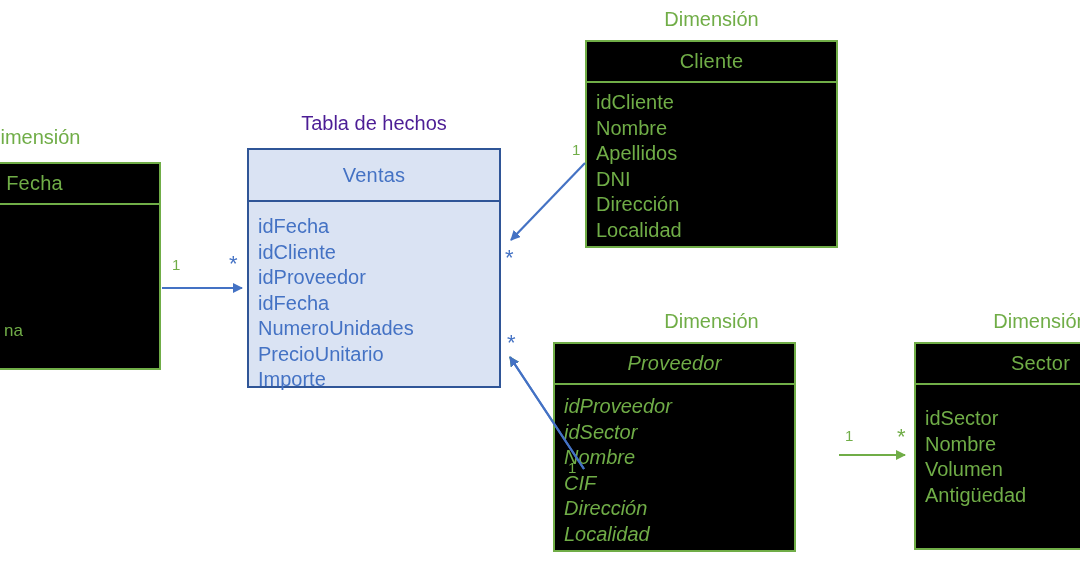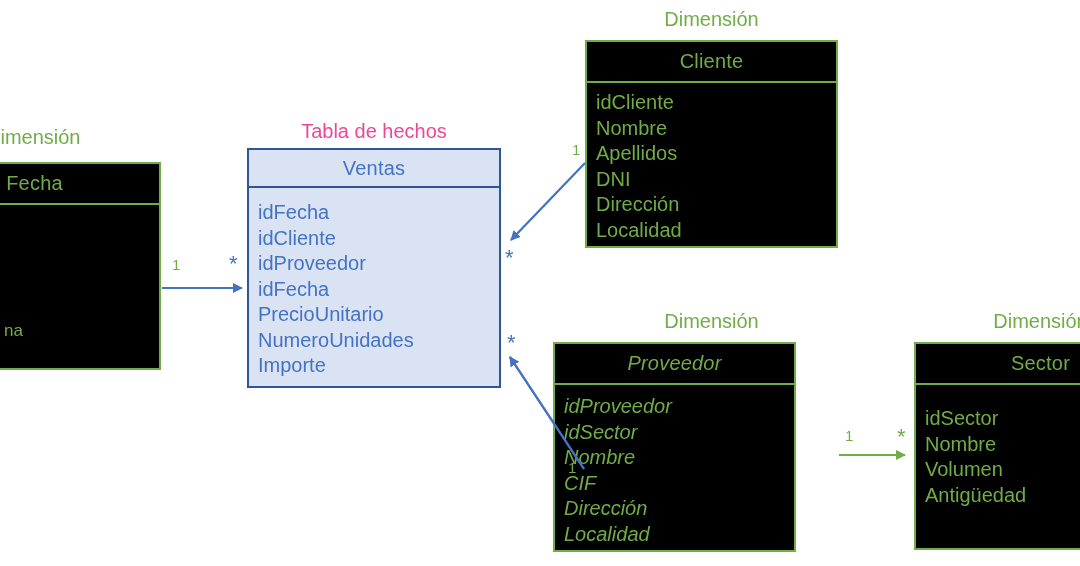--- a/index.html
+++ b/index.html
@@ -6,27 +6,27 @@
   #canvas{
     position:relative;width:1080px;height:566px;overflow:hidden;background:#ffffff;
     font-family:"Liberation Sans",sans-serif;
   }
   .entity{position:absolute;box-sizing:border-box;}
   .entity.green{background:#000000;border:2px solid #70ad47;}
   .entity.blue{background:#dae3f3;border:2px solid #2f5597;}
   .thead{box-sizing:border-box;height:41px;display:flex;align-items:center;justify-content:center;
          font-size:20px;letter-spacing:.2px;}
   .green .thead{border-bottom:2px solid #70ad47;color:#70ad47;}
-  .blue  .thead{border-bottom:2px solid #2f5597;color:#4472c4;height:38px;}
+  .blue  .thead{border-bottom:2px solid #2f5597;color:#4472c4;height:52px;}
   .tbody{box-sizing:border-box;padding-left:9px;}
   .row{font-size:20px;line-height:25.5px;white-space:nowrap;}
   .green .row{color:#70ad47;}
   .blue  .row{color:#4472c4;}
   .diagram-title{position:absolute;font-size:20px;white-space:nowrap;}
-  .title-blue{color:#ec4899;margin-top:8px;}
+  .title-blue{color:#4c1d95;}
   .title-green{color:#70ad47;}
   .title-center{text-align:center;}
   .card{position:absolute;font-size:15px;line-height:15px;}
   .card.ast{font-size:22px;line-height:22px;}
   .t-green{color:#70ad47;}
   .t-blue{color:#4472c4;}
   .frag{position:absolute;left:94px;top:154px;font-size:17px;line-height:25.5px;color:#70ad47;}
   svg.wires{position:absolute;left:0;top:0;pointer-events:none;}
 </style>
 </head>
@@ -47,22 +47,22 @@
     </div>
   </div>
 
   <div class="entity blue" style="left:247px;top:148px;width:254px;height:240px;">
     <div class="thead">Ventas</div>
     <div class="tbody" style="padding-top:12px;">
       <div class="row">idFecha</div>
       <div class="row">idCliente</div>
       <div class="row">idProveedor</div>
       <div class="row">idFecha</div>
+      <div class="row">NumeroUnidades</div>
       <div class="row">PrecioUnitario</div>
-      <div class="row">NumeroUnidades</div>
       <div class="row">Importe</div>
     </div>
   </div>
 
   <div class="entity green" style="left:585px;top:40px;width:253px;height:208px;">
     <div class="thead">Cliente</div>
     <div class="tbody" style="padding-top:7px;">
       <div class="row">idCliente</div>
       <div class="row">Nombre</div>
       <div class="row">Apellidos</div>

